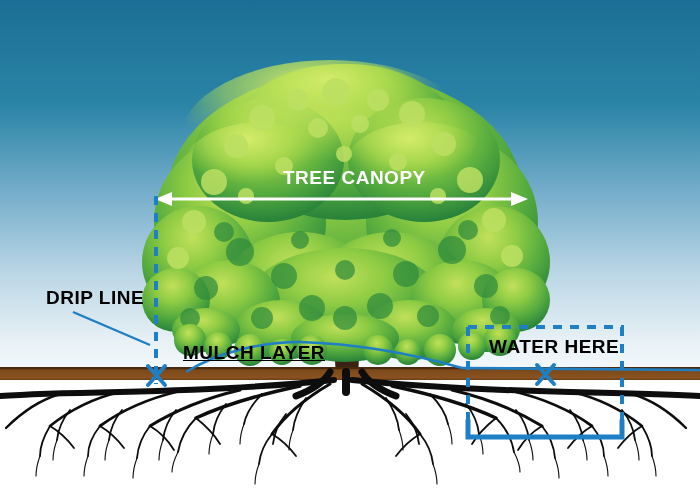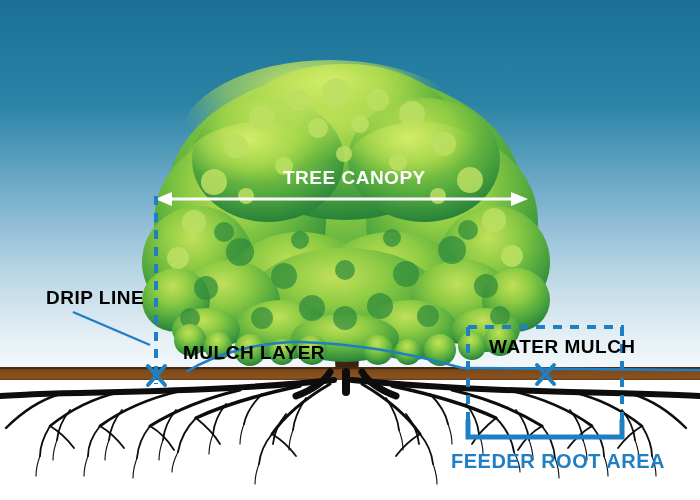--- a/index.html
+++ b/index.html
@@ -298,19 +298,18 @@
     <g stroke="#1f7fc4" stroke-width="4" stroke-linecap="round">
       <line x1="537" y1="365" x2="554" y2="384"></line>
       <line x1="554" y1="365" x2="537" y2="384"></line>
     </g>
   </svg>
 
   <div class="lbl lbl-white" style="left:283px; top:167px;">TREE CANOPY</div>
 
   <div class="lbl lbl-blue" style="left:46px; top:287px;">DRIP LINE</div>
 
-  <div class="lbl lbl-blue" style="left:183px; top:342px;">MULCH LAYER</div>
-
-  <div class="lbl lbl-blue" style="left:489px; top:336px;">WATER MULCH</div>
-
-  <div class="lbl lbl-blue-lg" style="left:451px; top:450px;">FEEDER ROOT AREA</div>
+  <div class="lbl lbl-blue" style="left:183px; top:342px;text-decoration:underline;">MULCH LAYER</div>
+
+  <div class="lbl lbl-blue" style="left:489px; top:336px;">WATER HERE</div>
+
 
 </div>
 
 </body></html>

